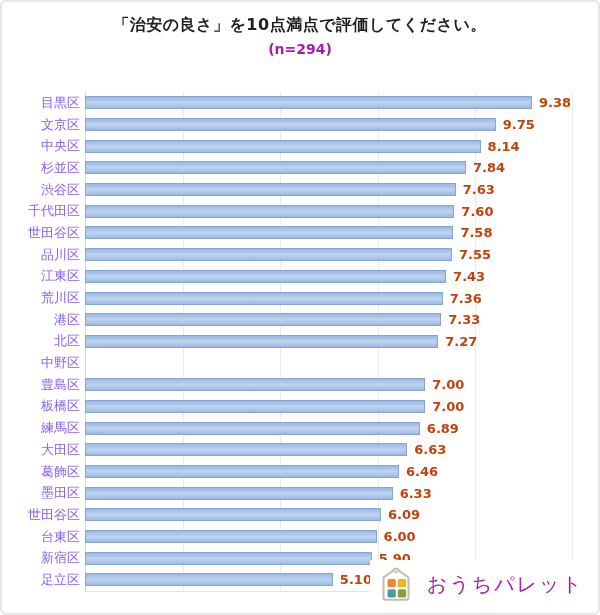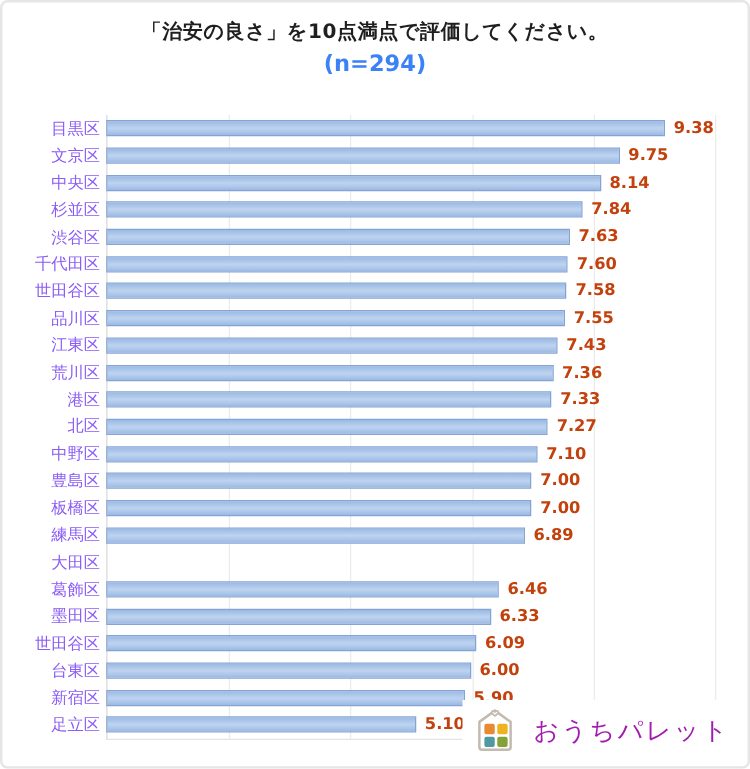--- a/index.html
+++ b/index.html
@@ -15,23 +15,23 @@
     overflow: hidden;
   }
   .title-wrap { text-align: center; padding-top: 13px; }
   .title-line1 {
     font-size: 16px;
     font-weight: 600;
     color: #1f1f1f;
     letter-spacing: 0.5px;
   }
   .title-line2 {
-    font-size: 18px;
+    font-size: 14px;
     font-weight: 600;
-    color: #3b82f6;
+    color: #a21caf;
     margin-top: 5px;
   }
 
   .chart { position: absolute; top: 90px; left: 8px; width: 584px; }
 
   .grid-layer {
     position: absolute;
     top: 0;
     left: 75px;
     width: 486px;
@@ -191,24 +191,20 @@
         </div>
         <div class="row">
           <span class="cat">北区</span>
           <div class="plot">
             <div class="bar" style="width: 72.7%;"></div>
             <span class="val">7.27</span>
           </div>
         </div>
         <div class="row">
           <span class="cat">中野区</span>
-          <div class="plot">
-            <div class="bar" style="width: 71%;"></div>
-            <span class="val">7.10</span>
-          </div>
         </div>
         <div class="row">
           <span class="cat">豊島区</span>
           <div class="plot">
             <div class="bar" style="width: 70%;"></div>
             <span class="val">7.00</span>
           </div>
         </div>
         <div class="row">
           <span class="cat">板橋区</span>
@@ -219,20 +215,24 @@
         </div>
         <div class="row">
           <span class="cat">練馬区</span>
           <div class="plot">
             <div class="bar" style="width: 68.9%;"></div>
             <span class="val">6.89</span>
           </div>
         </div>
         <div class="row">
           <span class="cat">大田区</span>
+          <div class="plot">
+            <div class="bar" style="width: 66.3%;"></div>
+            <span class="val">6.63</span>
+          </div>
         </div>
         <div class="row">
           <span class="cat">葛飾区</span>
           <div class="plot">
             <div class="bar" style="width: 64.6%;"></div>
             <span class="val">6.46</span>
           </div>
         </div>
         <div class="row">
           <span class="cat">墨田区</span>

